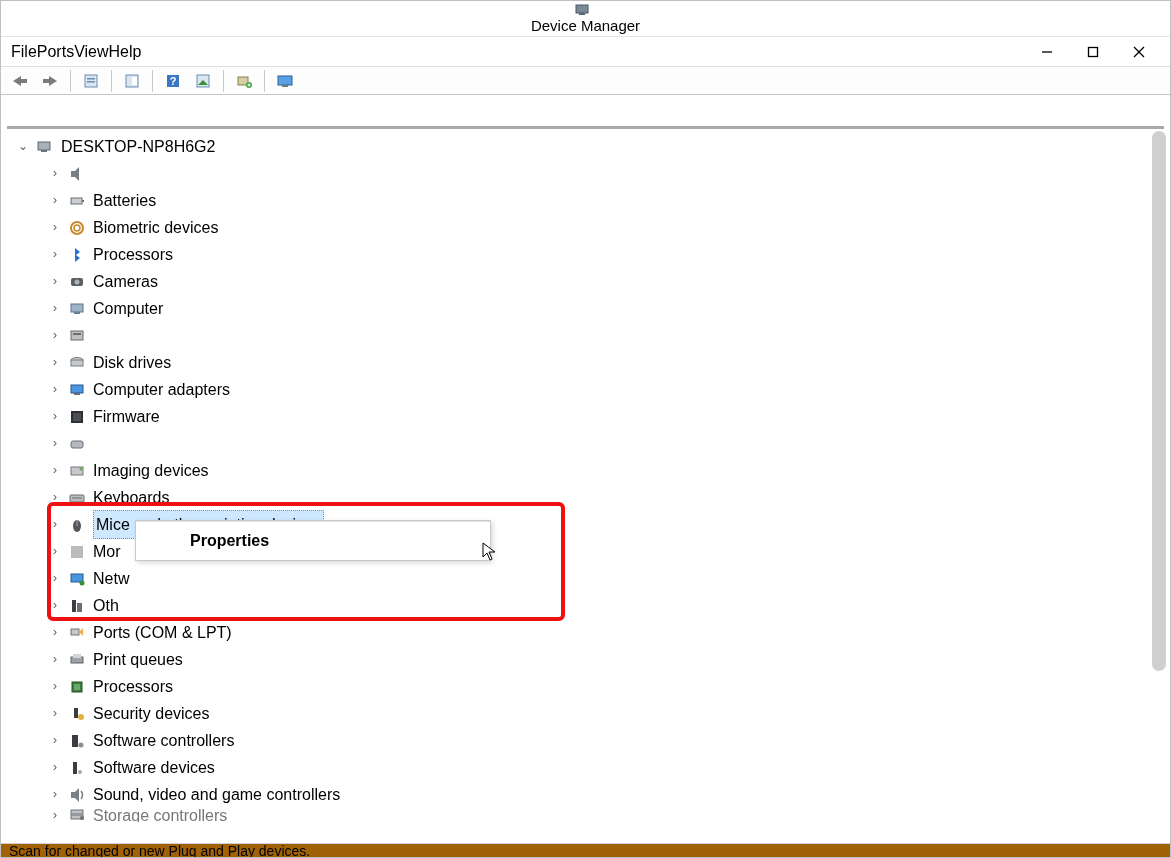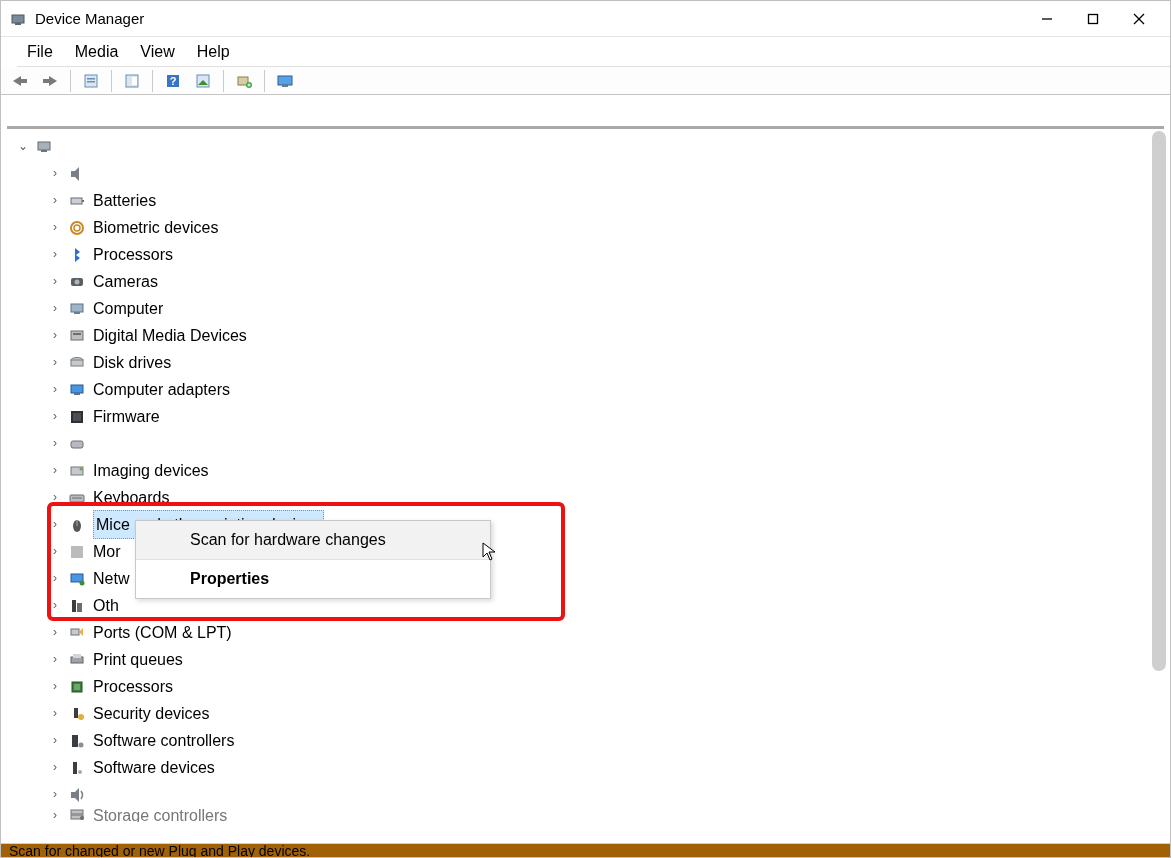--- a/index.html
+++ b/index.html
@@ -14,20 +14,21 @@
     border: 1px solid #c0c0c0;
   }
   
   .titlebar {
     height: 36px;
     display: flex;
     align-items: center;
     padding: 0 8px;
     background: #fff;
     border-bottom: 1px solid #e5e5e5;
+    flex-direction: column;
   }
   .titlebar .app-icon {
     width: 18px; height: 18px;
     margin-right: 8px;
     display:flex;align-items:center;justify-content:center;
   }
   .titlebar .title {
     font-size: 15px;
     color: #000;
   }
@@ -41,24 +42,22 @@
     display:flex;align-items:center;justify-content:center;
     font-size: 14px;
     color:#000;
   }
   
   .menubar {
     height: 30px;
     display:flex;
     align-items:center;
     padding: 0 10px;
-    gap: 22px;
     font-size: 16px;
     border-bottom:1px solid #e0e0e0;
-    margin-left:16px;
   }
   .menubar span { cursor: default; }
   
   .toolbar {
     height: 28px;
     display:flex;
     align-items:center;
     padding:2px 6px;
     gap:4px;
     border-bottom:1px solid #c5c5c5;
@@ -203,21 +202,21 @@
       <svg width="12" height="12">
           <line x1="1" y1="1" x2="11" y2="11" stroke="#000" stroke-width="1.3"></line>
           <line x1="11" y1="1" x2="1" y2="11" stroke="#000" stroke-width="1.3"></line>
         </svg>
     </div>
   </div>
 </div>
 
 <div class="menubar">
   <span>File</span>
-  <span>Media</span>
+  <span>Ports</span>
   <span>View</span>
   <span>Help</span>
 </div>
 
 <div class="toolbar">
   <div class="tb-btn">
       <svg width="18" height="14">
         <polygon points="10,2 2,7 10,12" fill="#7a7a7a"></polygon>
         <rect x="9" y="5" width="7" height="4" fill="#7a7a7a"></rect>
       </svg>
@@ -277,20 +276,21 @@
 <div class="tree-container">
   <div class="tree">
     <div class="root-row">
       <span class="chev">⌄</span>
       <span class="cat-icon">
           <svg width="18" height="16">
             <rect x="2" y="3" width="12" height="8" fill="#a8b0b8" stroke="#5e6a74"></rect>
             <rect x="5" y="11" width="6" height="2" fill="#6a747c"></rect>
           </svg>
         </span>
+      <span>DESKTOP-NP8H6G2</span>
     </div>
     <div id="cat-list">
         <div class="cat-row">
           <span class="chev">›</span>
           <span class="cat-icon">
             <svg width="18" height="18" viewBox="0 0 18 18">
               <polygon points="3,6 7,6 11,2 11,16 7,12 3,12" fill="#7a7f85"></polygon>
             </svg>
           </span>
         </div>
@@ -344,21 +344,20 @@
           <span>Computer</span>
         </div>
         <div class="cat-row">
           <span class="chev">›</span>
           <span class="cat-icon">
             <svg width="18" height="18" viewBox="0 0 18 18">
               <rect x="3" y="4" width="12" height="9" fill="#bdbfc2" stroke="#6b6e71"></rect>
               <rect x="5" y="6" width="8" height="2" fill="#6b6e71"></rect>
             </svg>
           </span>
-          <span>Digital Media Devices</span>
         </div>
         <div class="cat-row">
           <span class="chev">›</span>
           <span class="cat-icon">
             <svg width="18" height="18" viewBox="0 0 18 18">
               <ellipse cx="9" cy="6" rx="6" ry="2.5" fill="#c6c9cc" stroke="#767a7e"></ellipse>
               <rect x="3" y="6" width="12" height="6" fill="#c6c9cc" stroke="#767a7e"></rect>
             </svg>
           </span>
           <span>Disk drives</span>
@@ -511,42 +510,40 @@
           <span>Software devices</span>
         </div>
         <div class="cat-row">
           <span class="chev">›</span>
           <span class="cat-icon">
             <svg width="18" height="18" viewBox="0 0 18 18">
               <polygon points="3,6 7,6 11,2 11,16 7,12 3,12" fill="#7a7f85"></polygon>
               <path d="M13 5 Q16 9 13 13" fill="none" stroke="#7a7f85" stroke-width="1.5"></path>
             </svg>
           </span>
+          <span>Sound, video and game controllers</span>
         </div>
         <div class="cat-row cut-row">
           <span class="chev">›</span>
           <span class="cat-icon">
             <svg width="18" height="18" viewBox="0 0 18 18">
               <rect x="3" y="4" width="12" height="4" fill="#bfc3c7" stroke="#6e7276"></rect>
               <rect x="3" y="9" width="12" height="4" fill="#bfc3c7" stroke="#6e7276"></rect>
               <circle cx="14" cy="12" r="2" fill="#6a6d71"></circle>
             </svg>
           </span>
           <span>Storage controllers</span>
         </div>
       </div>
   </div>
 </div>
 
 <div class="vscroll"></div>
 
 <div class="context-menu">
-  <div class="ctx-item hover">
-    <span>Scan for hardware changes</span>
-  </div>
   <div class="ctx-sep"></div>
   <div class="ctx-item bold">
     <span>Properties</span>
   </div>
 </div>
 
 <div class="red-box"></div>
 
 <div class="cursor">
   <svg width="16" height="20" viewBox="0 0 16 20">

